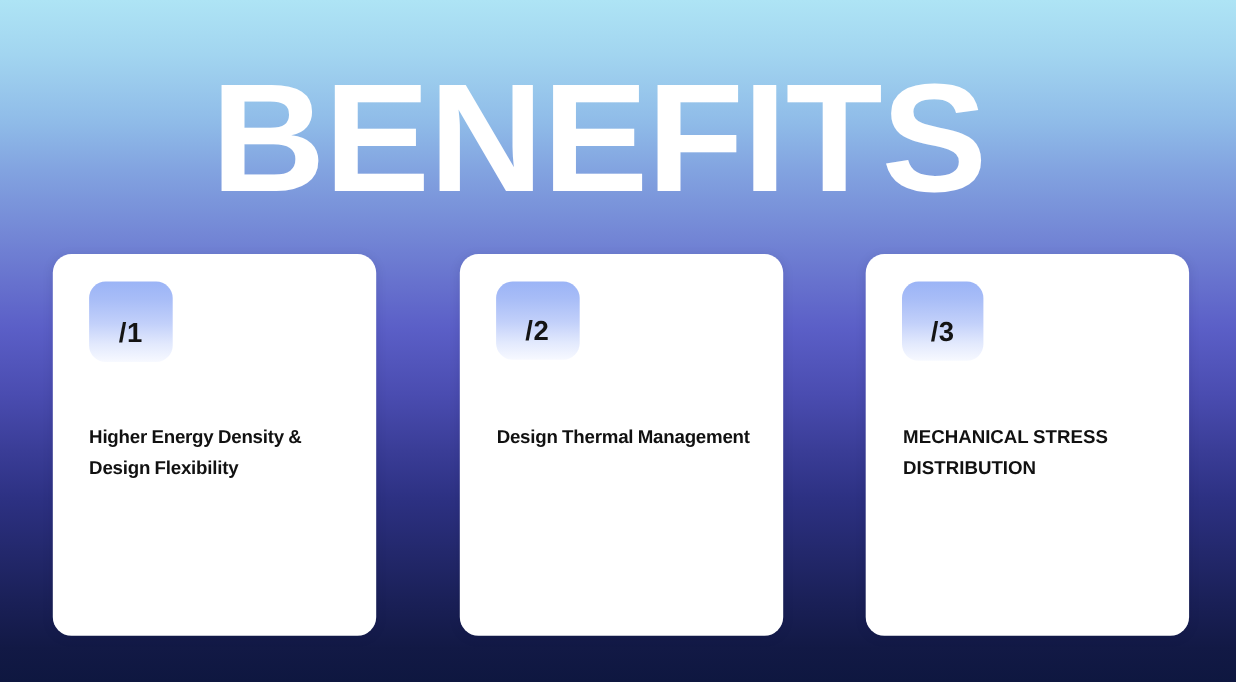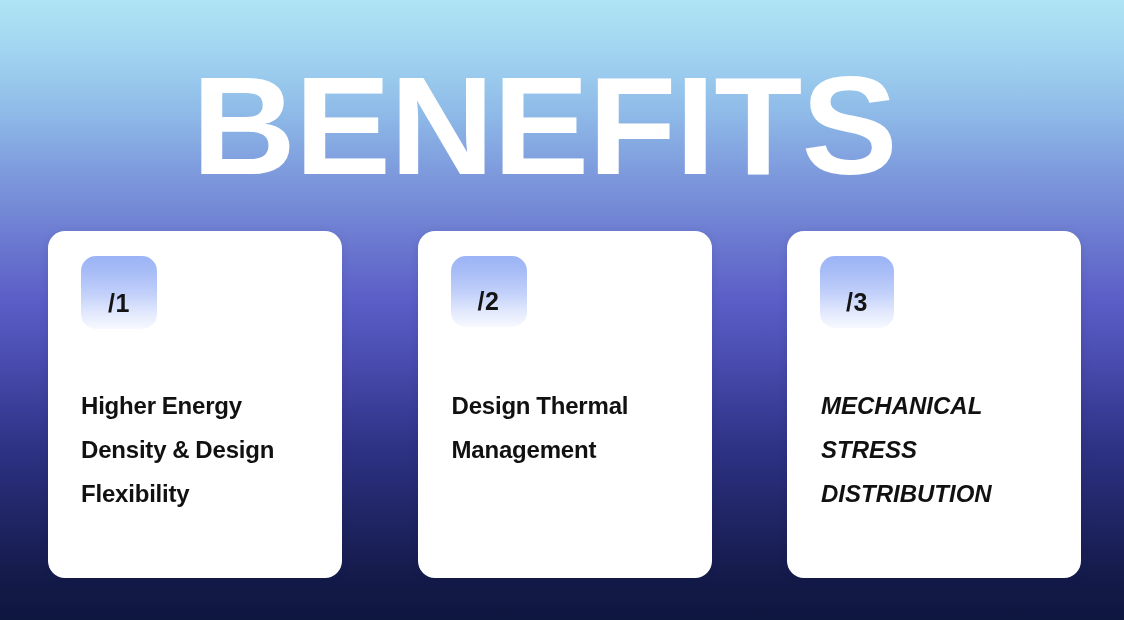--- a/index.html
+++ b/index.html
@@ -115,32 +115,31 @@
   .card-3 .badge { width: 74px; height: 72px; }
 
   
   .card-title {
     margin: 0;
     position: absolute;
     left: 33px;
     right: 22px;
     top: 153px;
     font-family: "Liberation Sans", "DejaVu Sans", sans-serif;
-    font-size: 24px;
-    line-height: 44px;
+    font-size: 17px;
+    line-height: 28px;
     font-weight: 700;
     color: #111111;
     letter-spacing: -0.2px;
     word-spacing: -0.5px;
   }
 
   .card-3 .card-title {
     text-transform: uppercase;
     letter-spacing: 0px;
-    font-style: italic;
   }
 
   .card-2 .card-title { left: 34px; }
   .card-3 .card-title { left: 34px; }
 </style>
 </head>
 <body>
 
 <div id="slide">
 

